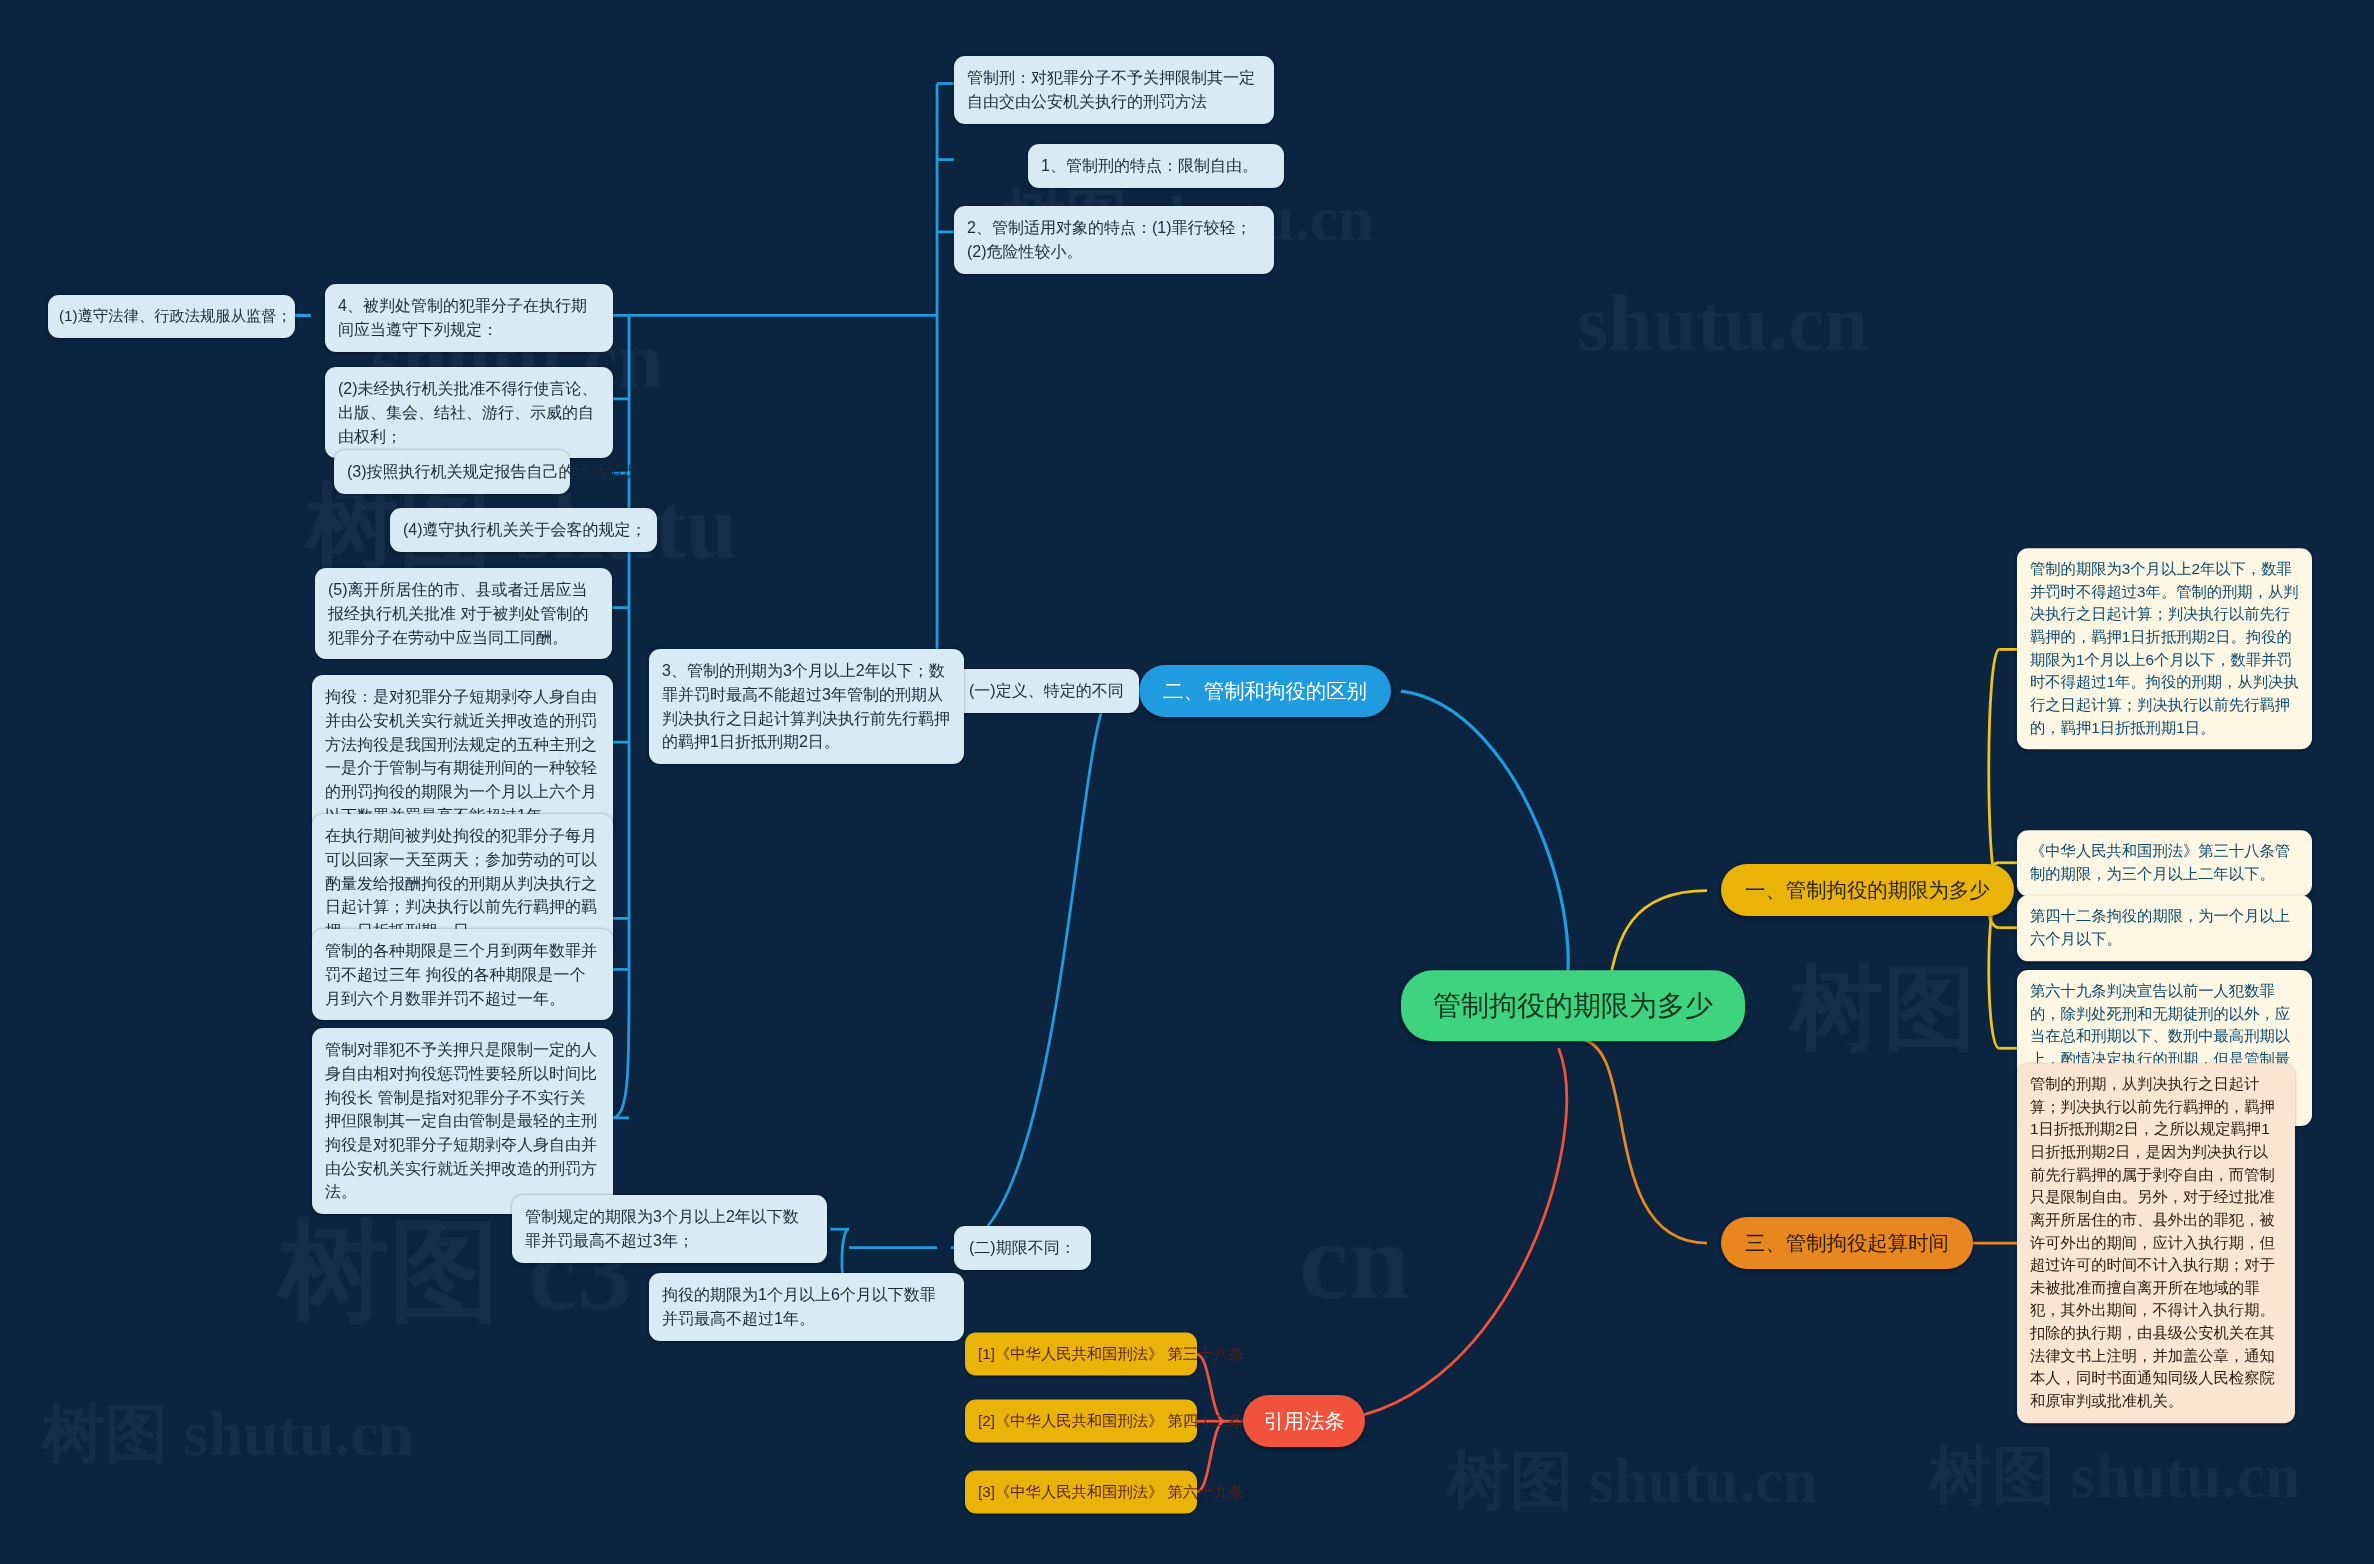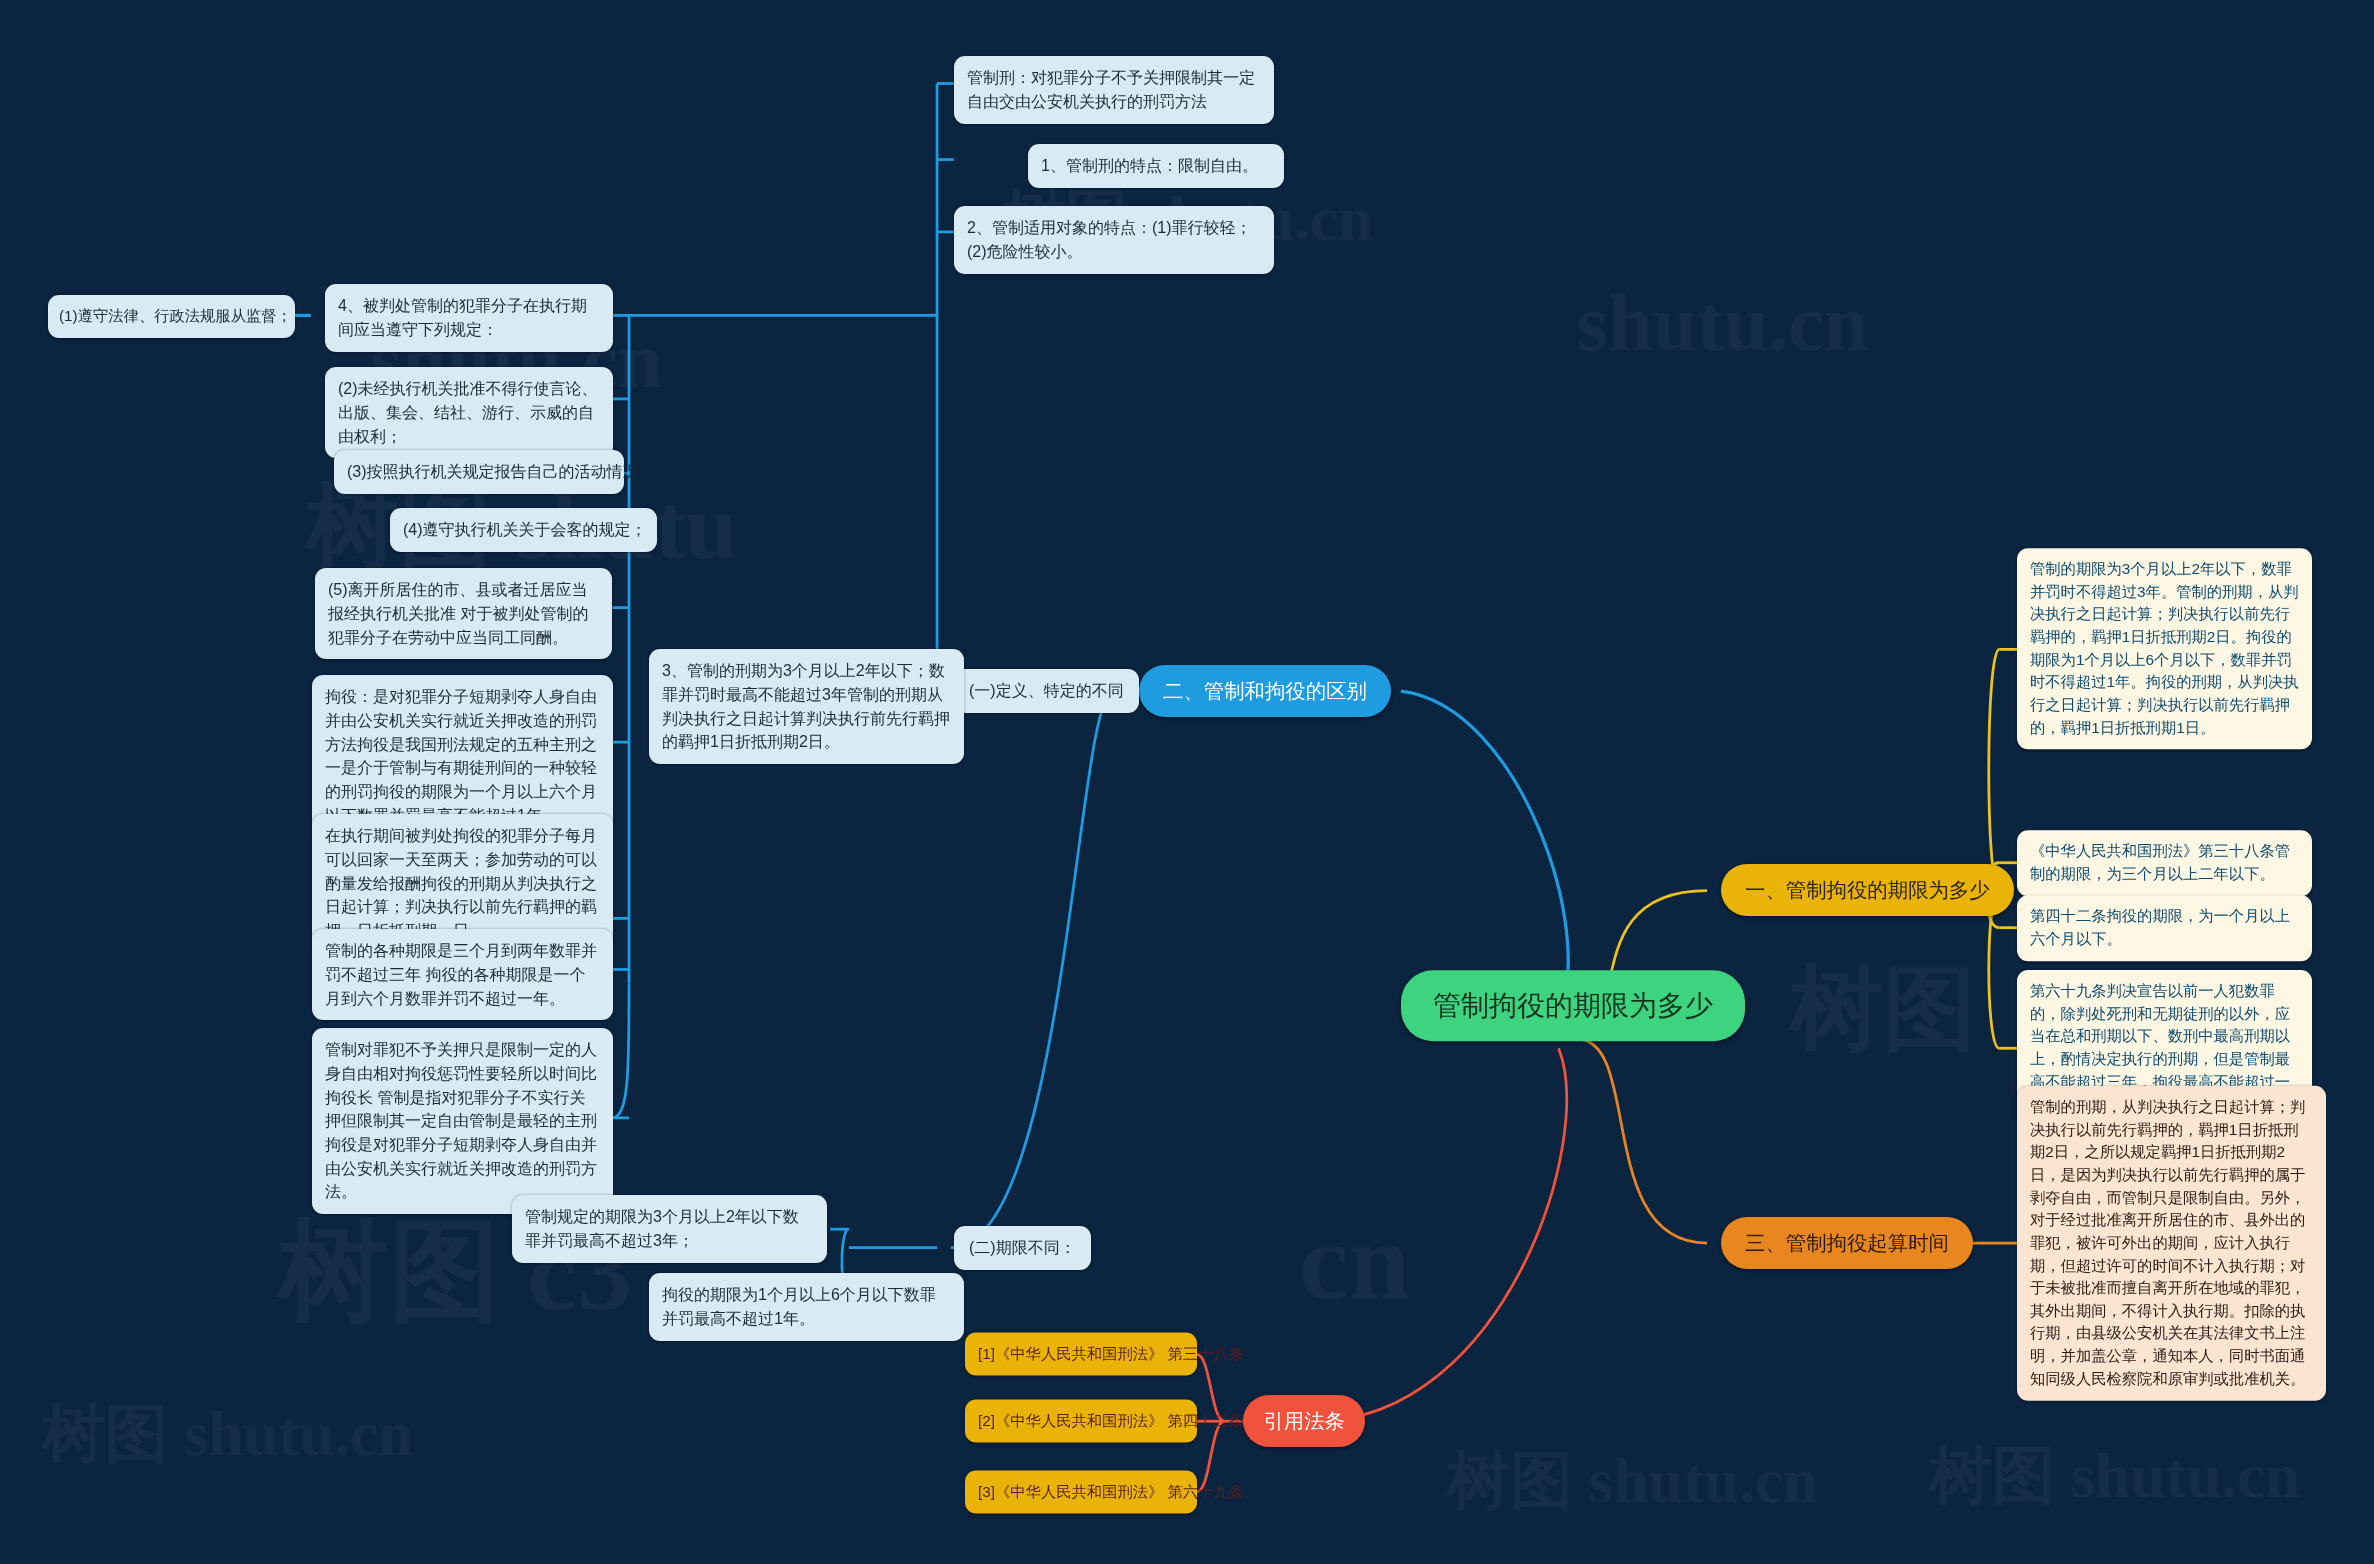--- a/index.html
+++ b/index.html
@@ -197,21 +197,21 @@
   <div class="node leaf-blue" style="left:954px; top:56px; width:320px;">管制刑：对犯罪分子不予关押限制其一定自由交由公安机关执行的刑罚方法</div>
 
   <div class="node leaf-blue" style="left:1028px; top:144px; width:256px; white-space:nowrap;">1、管制刑的特点：限制自由。</div>
 
   <div class="node leaf-blue" style="left:954px; top:206px; width:320px;">2、管制适用对象的特点：(1)罪行较轻；(2)危险性较小。</div>
 
   <div class="node leaf-blue" style="left:325px; top:284px; width:288px;">4、被判处管制的犯罪分子在执行期间应当遵守下列规定：</div>
 
   <div class="node leaf-blue" style="left:325px; top:367px; width:288px;">(2)未经执行机关批准不得行使言论、出版、集会、结社、游行、示威的自由权利；</div>
 
-  <div class="node leaf-blue" style="left:334px; top:450px; width:290px; white-space:nowrap;">(3)按照执行机关规定报告自己的活动情况；</div>
+  <div class="node leaf-blue" style="left:334px; top:450px; width:236px; white-space:nowrap;">(3)按照执行机关规定报告自己的活动情况；</div>
 
   <div class="node leaf-blue" style="left:390px; top:508px; width:267px; white-space:nowrap;">(4)遵守执行机关关于会客的规定；</div>
 
   <div class="node leaf-blue" style="left:315px; top:568px; width:297px;">(5)离开所居住的市、县或者迁居应当报经执行机关批准 对于被判处管制的犯罪分子在劳动中应当同工同酬。</div>
 
   <div class="node leaf-blue" style="left:312px; top:675px; width:301px;">拘役：是对犯罪分子短期剥夺人身自由并由公安机关实行就近关押改造的刑罚方法拘役是我国刑法规定的五种主刑之一是介于管制与有期徒刑间的一种较轻的刑罚拘役的期限为一个月以上六个月以下数罪并罚最高不能超过1年。</div>
 
   <div class="node leaf-blue" style="left:312px; top:814px; width:301px;">在执行期间被判处拘役的犯罪分子每月可以回家一天至两天；参加劳动的可以酌量发给报酬拘役的刑期从判决执行之日起计算；判决执行以前先行羁押的羁押一日折抵刑期一日。</div>
 
   <div class="node leaf-blue" style="left:312px; top:929px; width:301px;">管制的各种期限是三个月到两年数罪并罚不超过三年 拘役的各种期限是一个月到六个月数罪并罚不超过一年。</div>
@@ -231,21 +231,21 @@
   <div class="node leaf-cream" style="left:2017px; top:649px; width:295px; transform:translateY(-50%); font-size:15.3px;">管制的期限为3个月以上2年以下，数罪并罚时不得超过3年。管制的刑期，从判决执行之日起计算；判决执行以前先行羁押的，羁押1日折抵刑期2日。拘役的期限为1个月以上6个月以下，数罪并罚时不得超过1年。拘役的刑期，从判决执行之日起计算；判决执行以前先行羁押的，羁押1日折抵刑期1日。</div>
 
   <div class="node leaf-cream" style="left:2017px; top:863px; width:295px; transform:translateY(-50%); font-size:15.3px;">《中华人民共和国刑法》第三十八条管制的期限，为三个月以上二年以下。</div>
 
   <div class="node leaf-cream" style="left:2017px; top:928px; width:295px; transform:translateY(-50%); font-size:15.3px;">第四十二条拘役的期限，为一个月以上六个月以下。</div>
 
   <div class="node leaf-cream" style="left:2017px; top:1048px; width:295px; transform:translateY(-50%); font-size:15.3px;">第六十九条判决宣告以前一人犯数罪的，除判处死刑和无期徒刑的以外，应当在总和刑期以下、数刑中最高刑期以上，酌情决定执行的刑期，但是管制最高不能超过三年，拘役最高不能超过一年</div>
 
   <div class="node branch orange" style="left:1721px; top:1243px; transform:translateY(-50%);">三、管制拘役起算时间</div>
 
-  <div class="node leaf-peach" style="left:2017px; top:1243px; width:309px; transform:translateY(-50%); font-size:15.3px;">管制的刑期，从判决执行之日起计算；判决执行以前先行羁押的，羁押1日折抵刑期2日，之所以规定羁押1日折抵刑期2日，是因为判决执行以前先行羁押的属于剥夺自由，而管制只是限制自由。另外，对于经过批准离开所居住的市、县外出的罪犯，被许可外出的期间，应计入执行期，但超过许可的时间不计入执行期；对于未被批准而擅自离开所在地域的罪犯，其外出期间，不得计入执行期。扣除的执行期，由县级公安机关在其法律文书上注明，并加盖公章，通知本人，同时书面通知同级人民检察院和原审判或批准机关。</div>
+  <div class="node leaf-peach" style="left:2017px; top:1243px; width:278px; transform:translateY(-50%); font-size:15.3px;">管制的刑期，从判决执行之日起计算；判决执行以前先行羁押的，羁押1日折抵刑期2日，之所以规定羁押1日折抵刑期2日，是因为判决执行以前先行羁押的属于剥夺自由，而管制只是限制自由。另外，对于经过批准离开所居住的市、县外出的罪犯，被许可外出的期间，应计入执行期，但超过许可的时间不计入执行期；对于未被批准而擅自离开所在地域的罪犯，其外出期间，不得计入执行期。扣除的执行期，由县级公安机关在其法律文书上注明，并加盖公章，通知本人，同时书面通知同级人民检察院和原审判或批准机关。</div>
 
   <div class="node branch red" style="left:1243px; top:1421px; transform:translateY(-50%); padding:11px 20.4px;">引用法条</div>
 
   <div class="node leaf-pink" style="left:965px; top:1354px; width:232px; transform:translateY(-50%); white-space:nowrap; font-size:15.3px;">[1]《中华人民共和国刑法》 第三十八条</div>
 
   <div class="node leaf-pink" style="left:965px; top:1421px; width:232px; transform:translateY(-50%); white-space:nowrap; font-size:15.3px;">[2]《中华人民共和国刑法》 第四十二条</div>
 
   <div class="node leaf-pink" style="left:965px; top:1492px; width:232px; transform:translateY(-50%); white-space:nowrap; font-size:15.3px;">[3]《中华人民共和国刑法》 第六十九条</div>
 
 </div>

